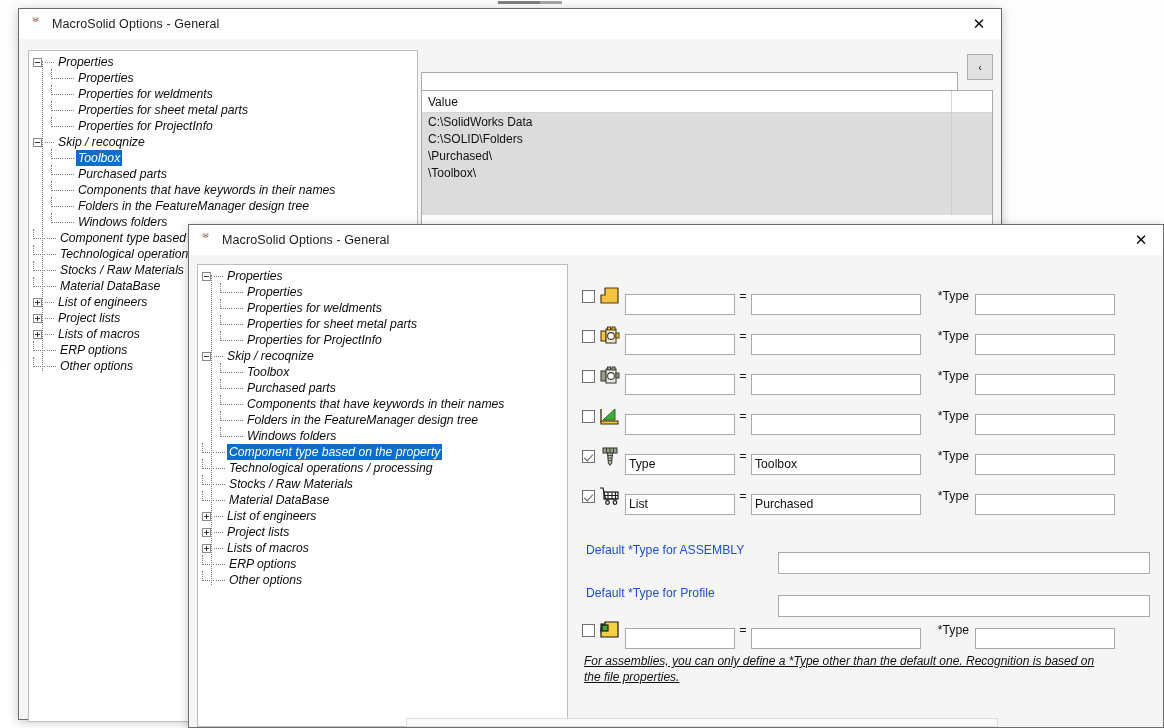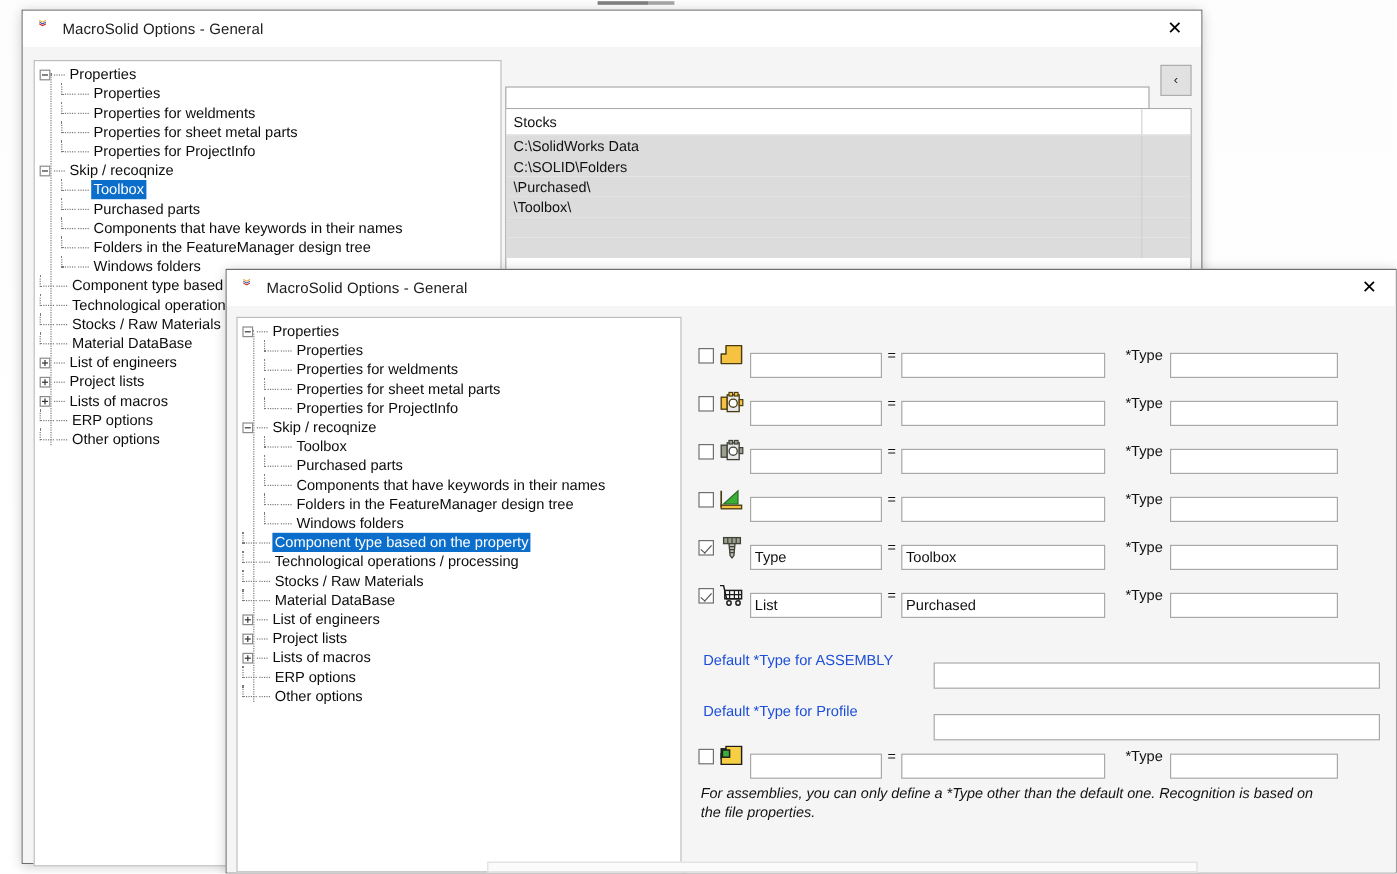--- a/index.html
+++ b/index.html
@@ -86,20 +86,21 @@
     color: #0c0c0c;
     padding-top: 3px;
   }
   .tnode {
     position: relative;
     height: 16px;
     line-height: 16px;
     white-space: nowrap;
     display: flex;
     align-items: center;
+    font-style: italic;
   }
   .tnode .label {
     display: inline-block;
     padding: 0 2px;
   }
   .tnode.sel .label {
     background: #0b6ecb;
     color: #ffffff;
   }
 
@@ -411,21 +412,21 @@
         </div>
 
       <div style="position:absolute; left:402px; top:11px; right:8px; bottom:10px;">
 
         <div class="tbox" style="position:absolute; left:0; top:6px; width:537px; height:22px;" title=""></div>
 
         <div class="btn-small" style="position:absolute; left:546px; top:4px; width:26px; height:26px;">‹</div>
 
         <div class="panelbox" id="backGrid" style="left:0; top:40px; width:572px; height:170px;">
             <div class="gridhead">
-              <div class="hc1">Stocks</div>
+              <div class="hc1">Value</div>
               <div class="hc2"></div>
             </div>
             <div class="gridrow">
               <div class="c1">C:\SolidWorks Data</div>
               <div class="c2"></div>
             </div>
             <div class="gridrow">
               <div class="c1">C:\SOLID\Folders</div>
               <div class="c2"></div>
             </div>
@@ -714,19 +715,19 @@
               <rect x="2" y="4" width="6" height="6" fill="#3aae36" stroke="#1c1c1c" stroke-width="1.2"></rect>
             </svg>
           </span>
           <span class="tbox" style="width:110px;"></span>
           <span class="eqs">=</span>
           <span class="tbox" style="width:170px;"></span>
           <span class="typelbl">*Type</span>
           <span class="tbox" style="width:140px;"></span>
         </div>
 
-        <div class="note" style="left:12px; top:398px; width:520px;">For assemblies, you can only define a *Type other than the default one. Recognition is based on the file properties.</div>
+        <div class="note" style="left:12px; top:398px; width:520px;text-decoration:underline;">For assemblies, you can only define a *Type other than the default one. Recognition is based on the file properties.</div>
       </div>
     </div>
   </div>
 
   <div class="bottom-strip"></div>
 </div>
 
 </body></html>

